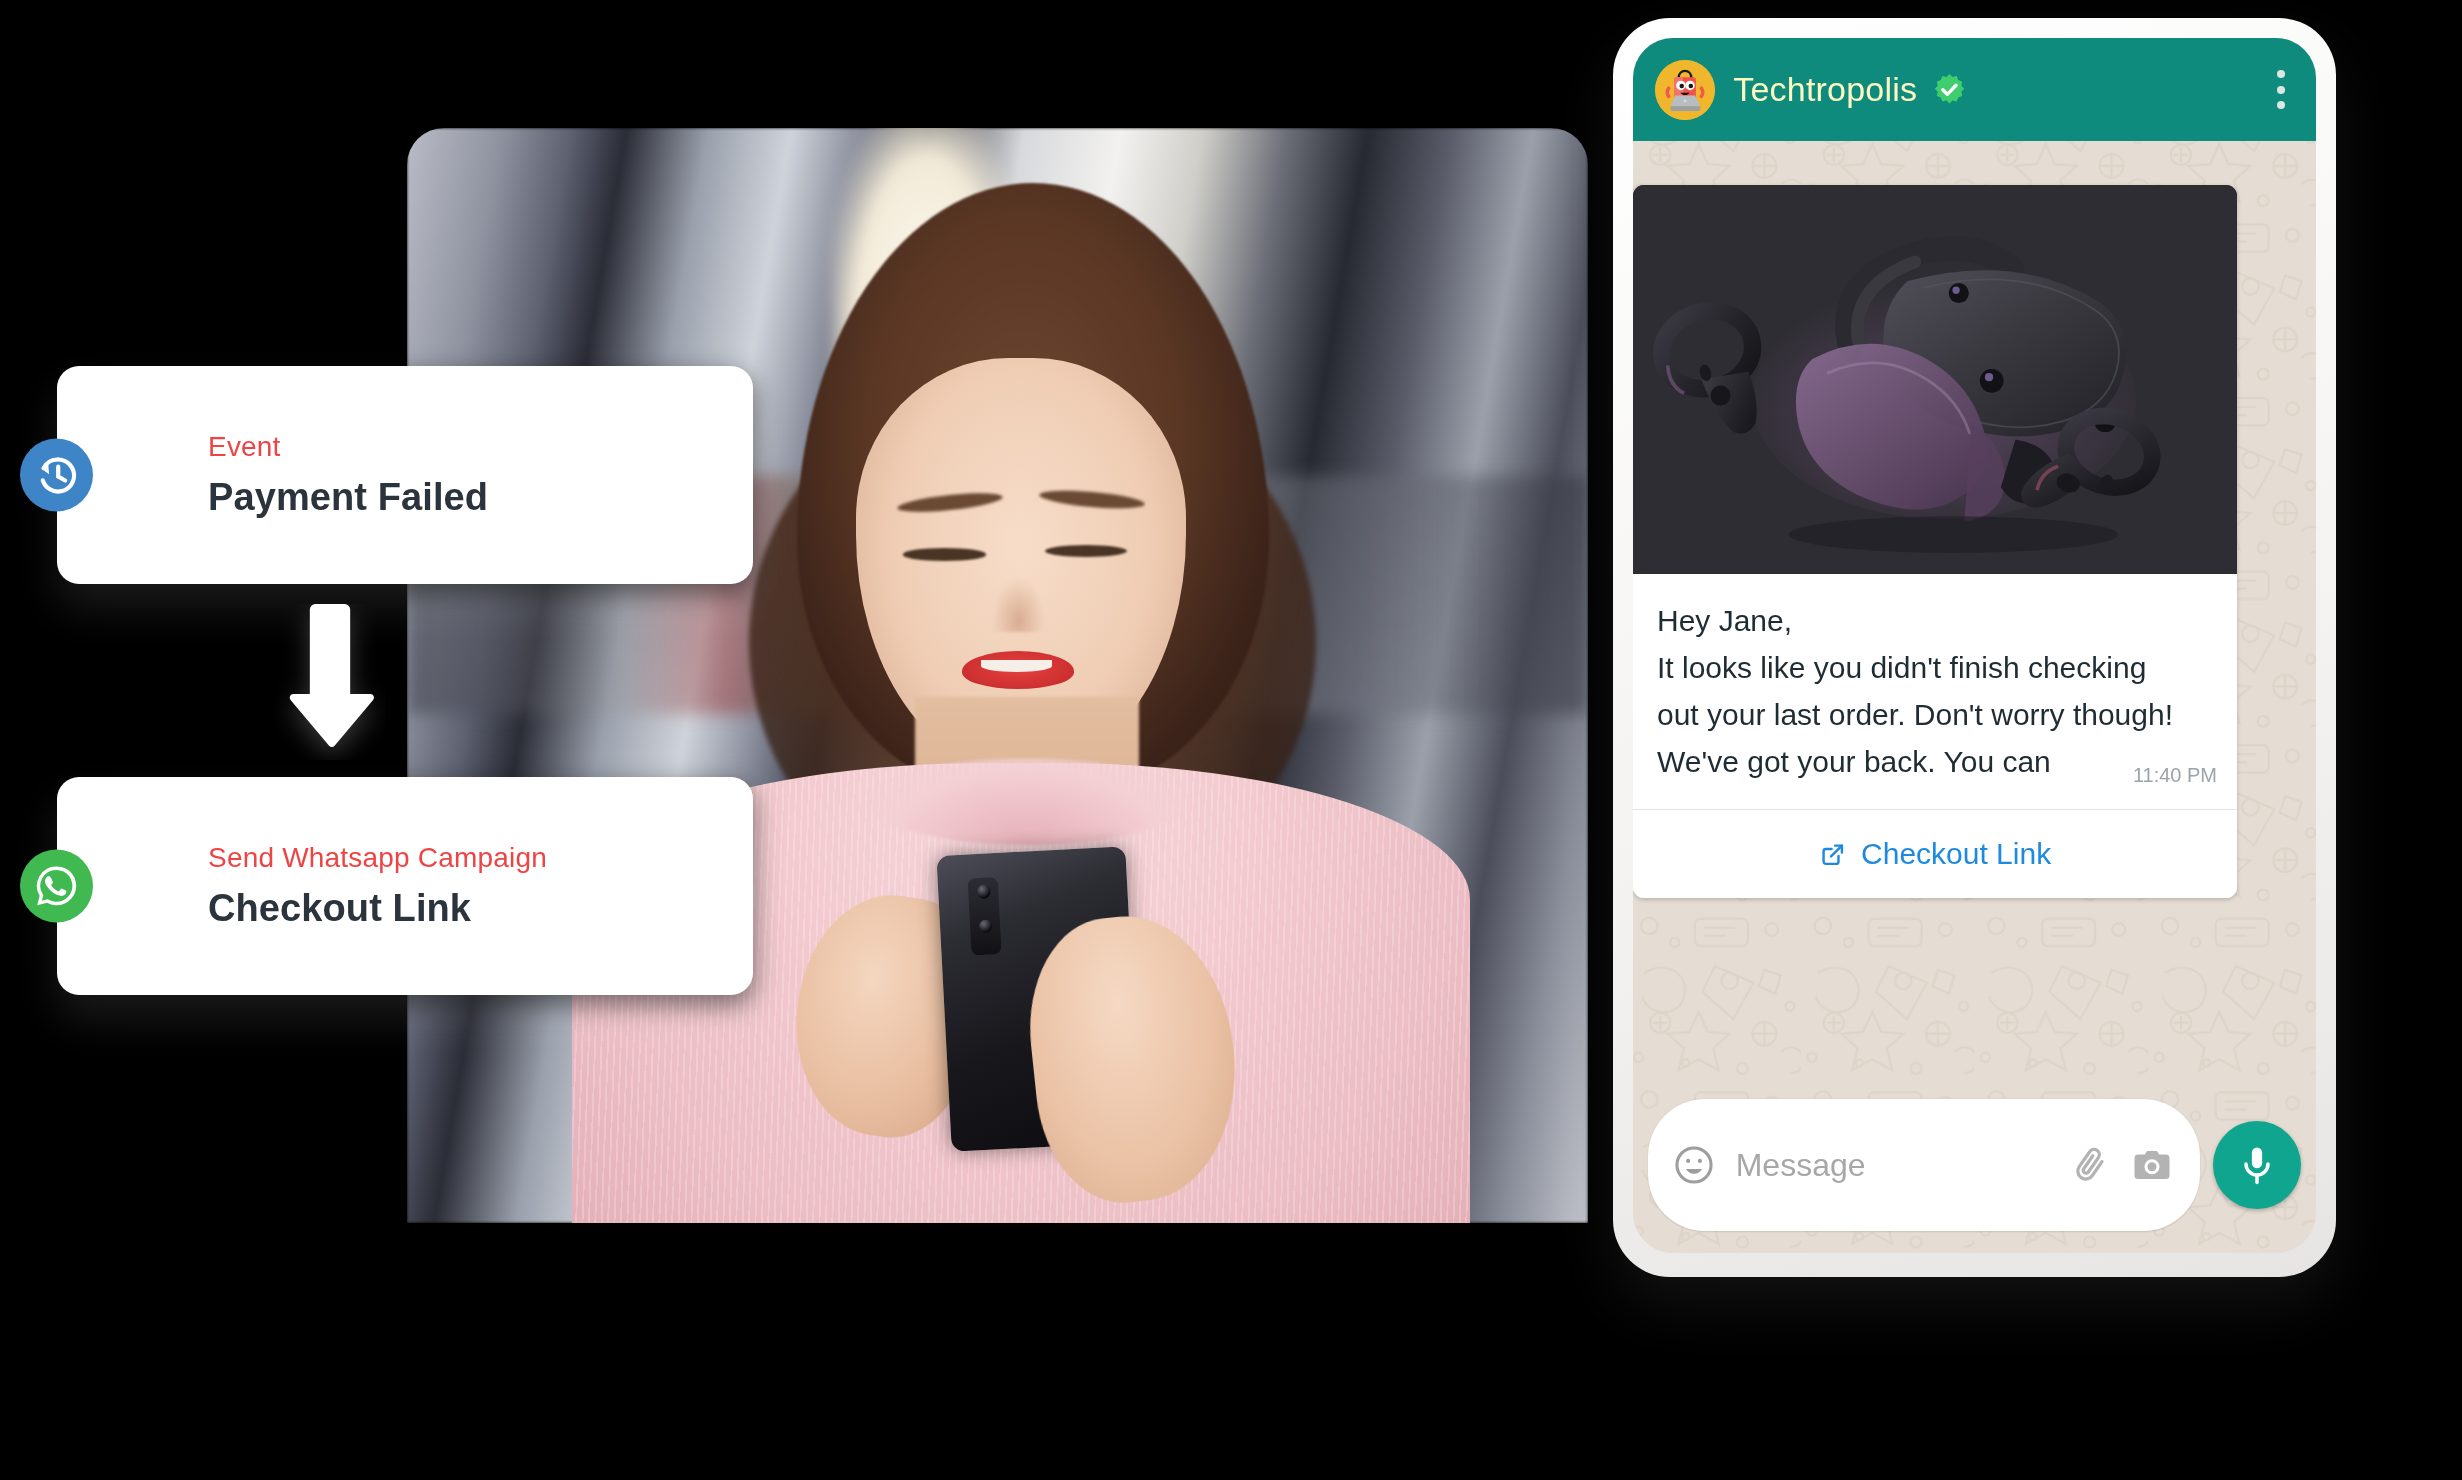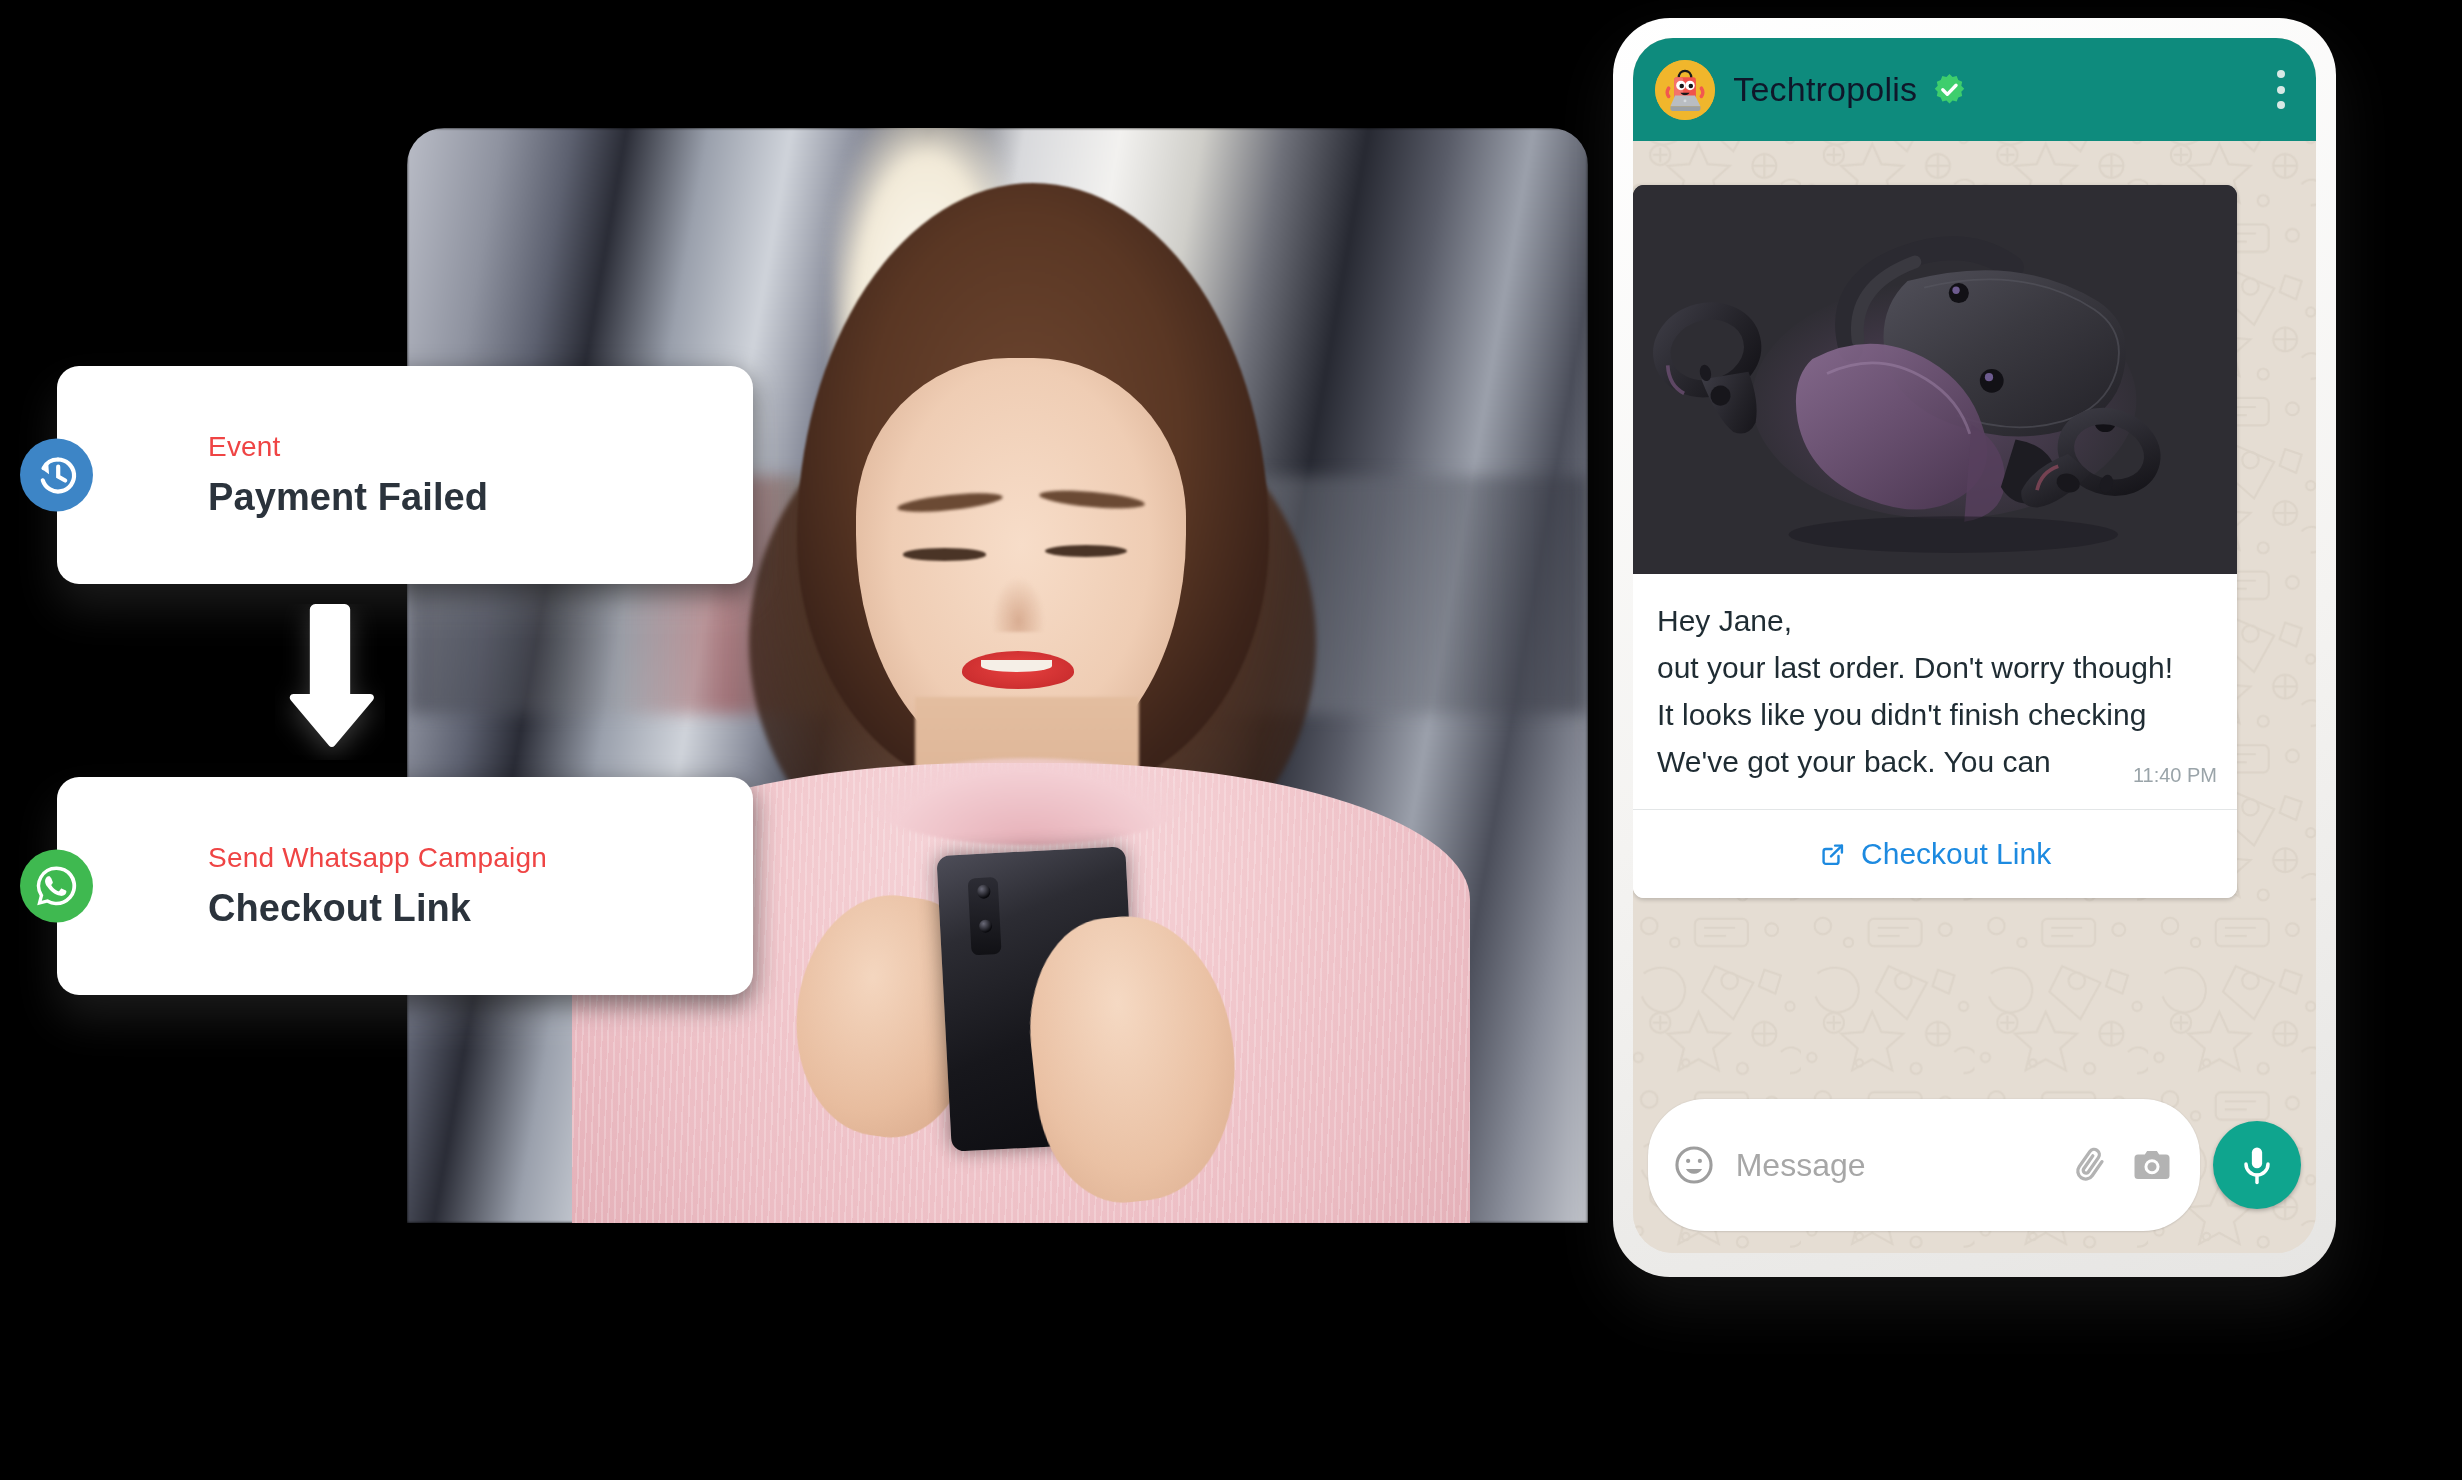--- a/index.html
+++ b/index.html
@@ -179,21 +179,21 @@
   #chat-header {
     position: relative; z-index: 3;
     height: 103px; background: #0e8b7d;
     display: flex; align-items: center; padding: 0 24px 0 22px;
   }
   #avatar {
     width: 60px; height: 60px; border-radius: 50%;
     background: #f0b62c; position: relative; overflow: hidden; flex: 0 0 auto;
   }
   #chat-title {
-    color: #0f172a; font-size: 34px; font-weight: 400; margin-left: 18.3px; letter-spacing: 0.2px;
+    color: #fef9c3; font-size: 34px; font-weight: 400; margin-left: 18.3px; letter-spacing: 0.2px;
     white-space: nowrap;
   }
   #verified-badge { margin-left: 14.7px; display:flex; }
   #menu-dots { margin-left: auto; display: flex; flex-direction: column; gap: 7.3px; padding: 7.3px; cursor: pointer; }
   #menu-dots i { width: 8.2px; height: 8.2px; border-radius: 50%; background: #d7e8e5; display:block; }
 
   
   #msg-bubble {
     position: absolute; z-index: 4; left: 0px; top: 147px; width: 604px;
     background: #fff; border-radius: 11px;
@@ -438,22 +438,22 @@
               <ellipse cx="78" cy="74" rx="7" ry="10" fill="#1b1a20"></ellipse>
               <path d="M8 104 q-2-20 14-32" stroke="#8c4a5c" stroke-width="4" fill="none" opacity=".75"></path>
             </g>
 
             <ellipse cx="350" cy="382" rx="180" ry="20" fill="#1d1c22" opacity=".55"></ellipse>
           </svg>
         </div>
 
         <div id="msg-text">
           <div class="line">Hey Jane,</div>
+          <div class="line">It looks like you didn't finish checking</div>
           <div class="line">out your last order. Don't worry though!</div>
-          <div class="line">It looks like you didn't finish checking</div>
           <div class="line">We've got your back. You can</div>
           <div id="msg-time">11:40 PM</div>
         </div>
         <div id="msg-divider"></div>
         <div id="checkout-btn">
           <span style="display:flex">
             <svg width="27.5" height="27.5" viewBox="0 0 24 24" fill="none" stroke="#1d8ae0" stroke-width="2.1" stroke-linecap="round" stroke-linejoin="round">
               <path d="M17 13v5a2 2 0 0 1-2 2H6a2 2 0 0 1-2-2V9a2 2 0 0 1 2-2h5"></path>
               <path d="M14 4h6v6"></path>
                 <path d="M10.5 13.5 20 4"></path>

